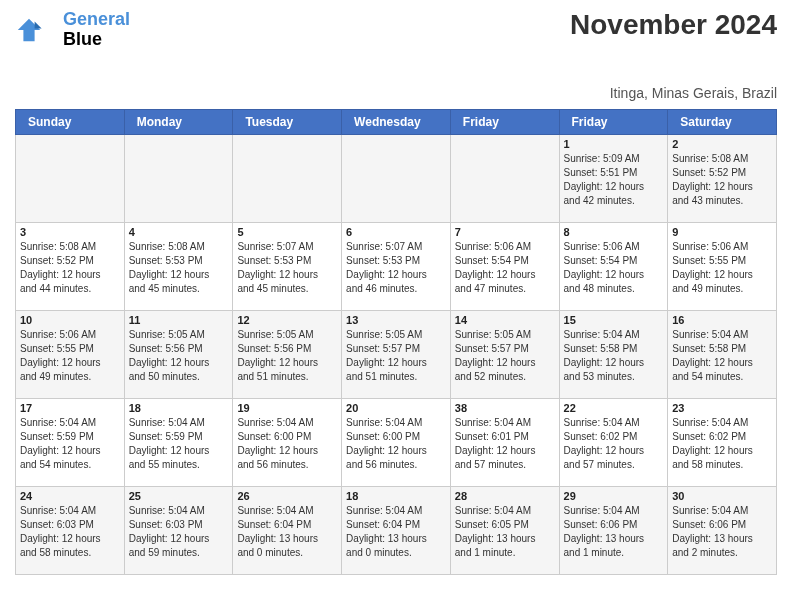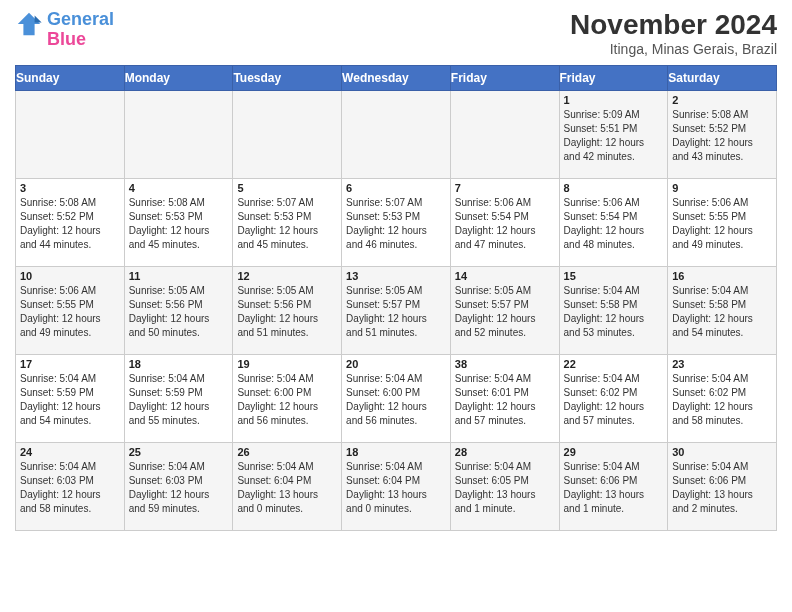--- a/index.html
+++ b/index.html
@@ -16,22 +16,22 @@
       padding: 10px 15px 15px 15px;
     }
     .header {
       display: flex;
       justify-content: space-between;
       align-items: flex-start;
       margin-bottom: 8px;
     }
     .logo {
       display: flex;
-      align-items: flex-start;
-      gap: 4px;
+      align-items: center;
+      gap: 20px;
     }
     .logo-text {
       font-size: 18px;
       font-weight: bold;
       color: #333;
       line-height: 1.1;
     }
     .logo-text span {
       color: #4a90d9;
     }
@@ -44,32 +44,33 @@
     }
     .month-title {
       font-size: 28px;
       font-weight: bold;
       color: #333;
       line-height: 1.1;
     }
     .location {
       font-size: 14px;
       color: #555;
+      margin-top: 44px;
     }
     table {
       width: 100%;
       border-collapse: collapse;
       table-layout: fixed;
     }
     thead tr th {
       background: #4472c4;
       color: #fff;
       font-size: 12px;
       font-weight: bold;
-      padding: 5px 0;
+      padding: 5px 12px;
       text-align: left;
       border: 1px solid #3a60a8;
     }
     tbody tr td {
       vertical-align: top;
       border: 1px solid #ccc;
       padding: 3px 4px;
       font-size: 9.5px;
       color: #333;
       height: 88px;
@@ -101,21 +102,21 @@
 
 <div class="page">
   <div class="header">
     <div class="logo">
       <svg class="logo-icon" viewBox="0 0 40 40">
         <polygon points="20,4 36,20 28,20 28,36 12,36 12,20 4,20" fill="#4a90d9"></polygon>
         <polygon points="28,8 38,18 28,18" fill="#2a6cb0"></polygon>
       </svg>
       <div class="logo-text">
         <div><span>General</span></div>
-        <div><span style="color:#ec4899">Blue</span></div>
+        <div><span style="color:#000000">Blue</span></div>
       </div>
     </div>
     <div class="title-block">
       <div class="month-title">November 2024</div>
       <div class="location">Itinga, Minas Gerais, Brazil</div>
     </div>
   </div>
 
   <table>
     <thead>

